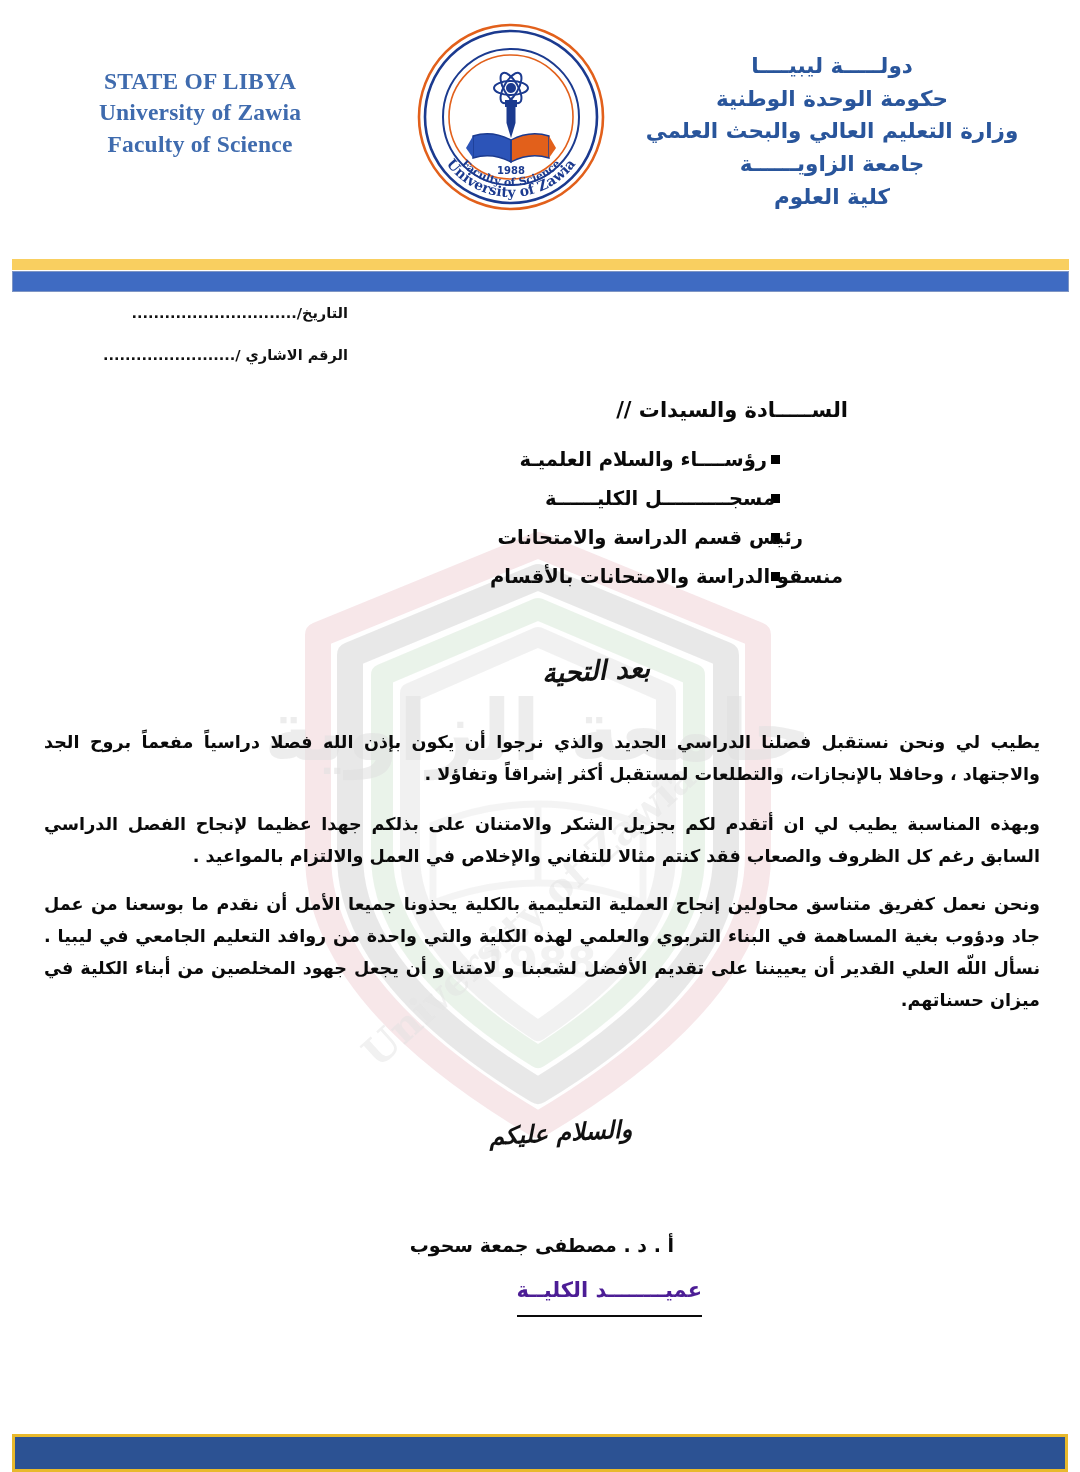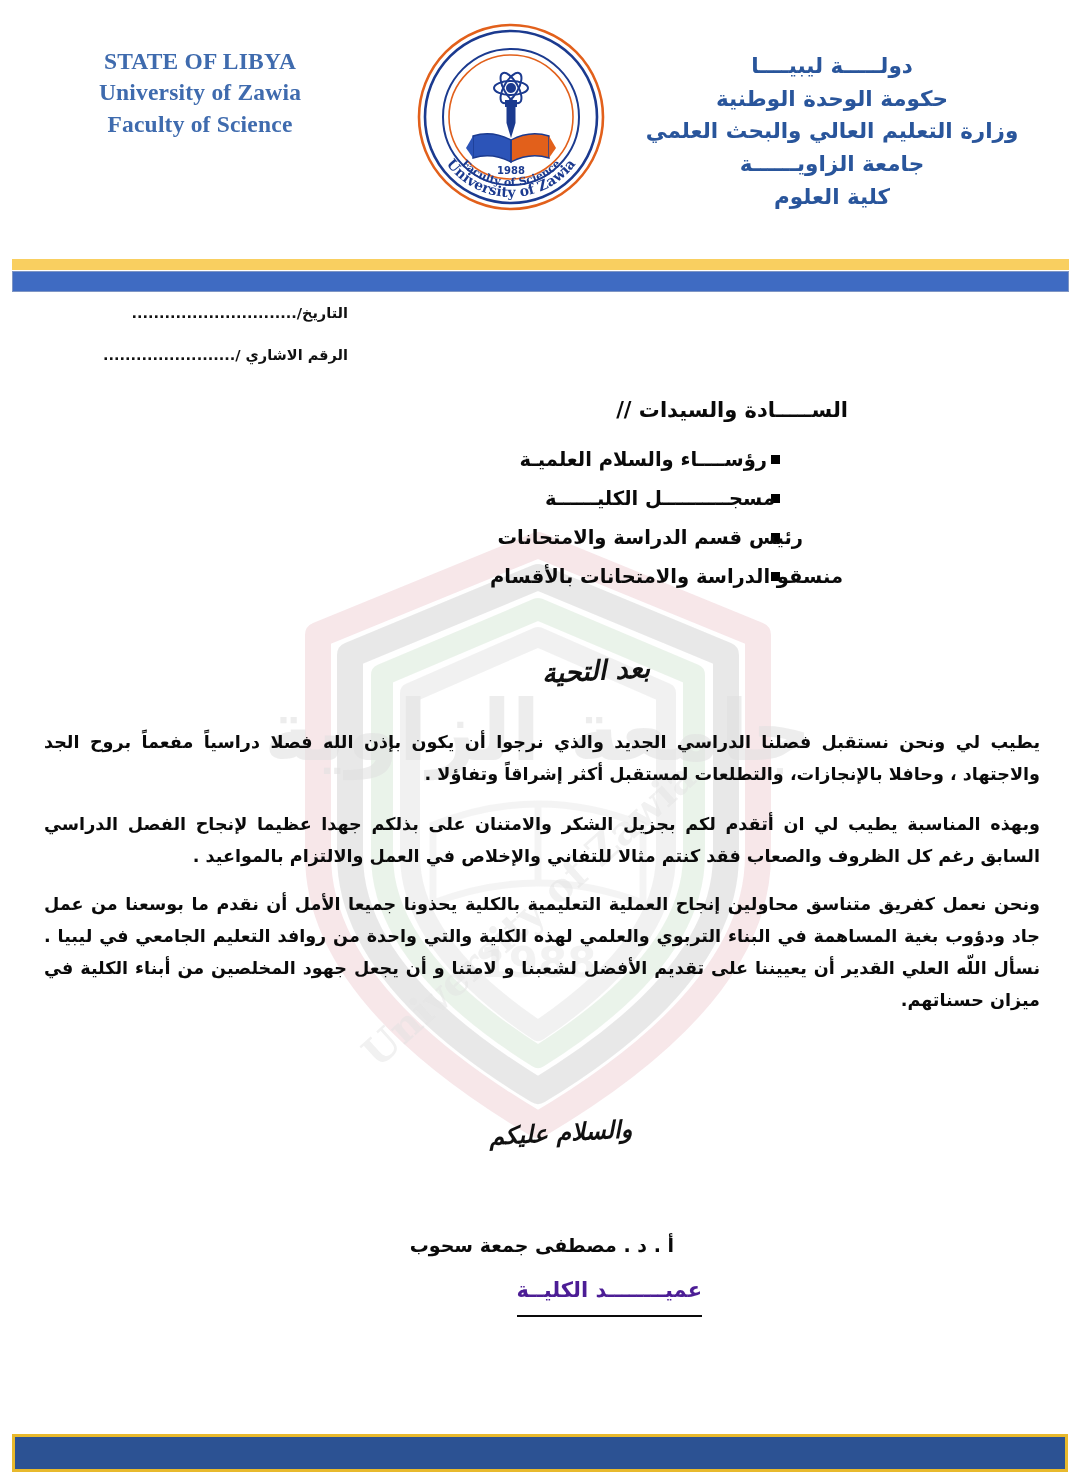--- a/index.html
+++ b/index.html
@@ -21,21 +21,21 @@
     position: absolute;
     top: 0; left: 0;
     width: 1080px;
     height: 250px;
     display: flex;
     align-items: flex-start;
     justify-content: space-between;
   }
   .hdr-en {
     width: 400px;
-    padding-top: 46px;
+    padding-top: 66px;
     text-align: center;
     font-family: "Liberation Serif", serif;
     font-weight: bold;
     font-size: 23.5px;
     line-height: 1.34;
     color: #3F6BAE;
     letter-spacing: .2px;
   }
   .hdr-ar {
     width: 420px;

